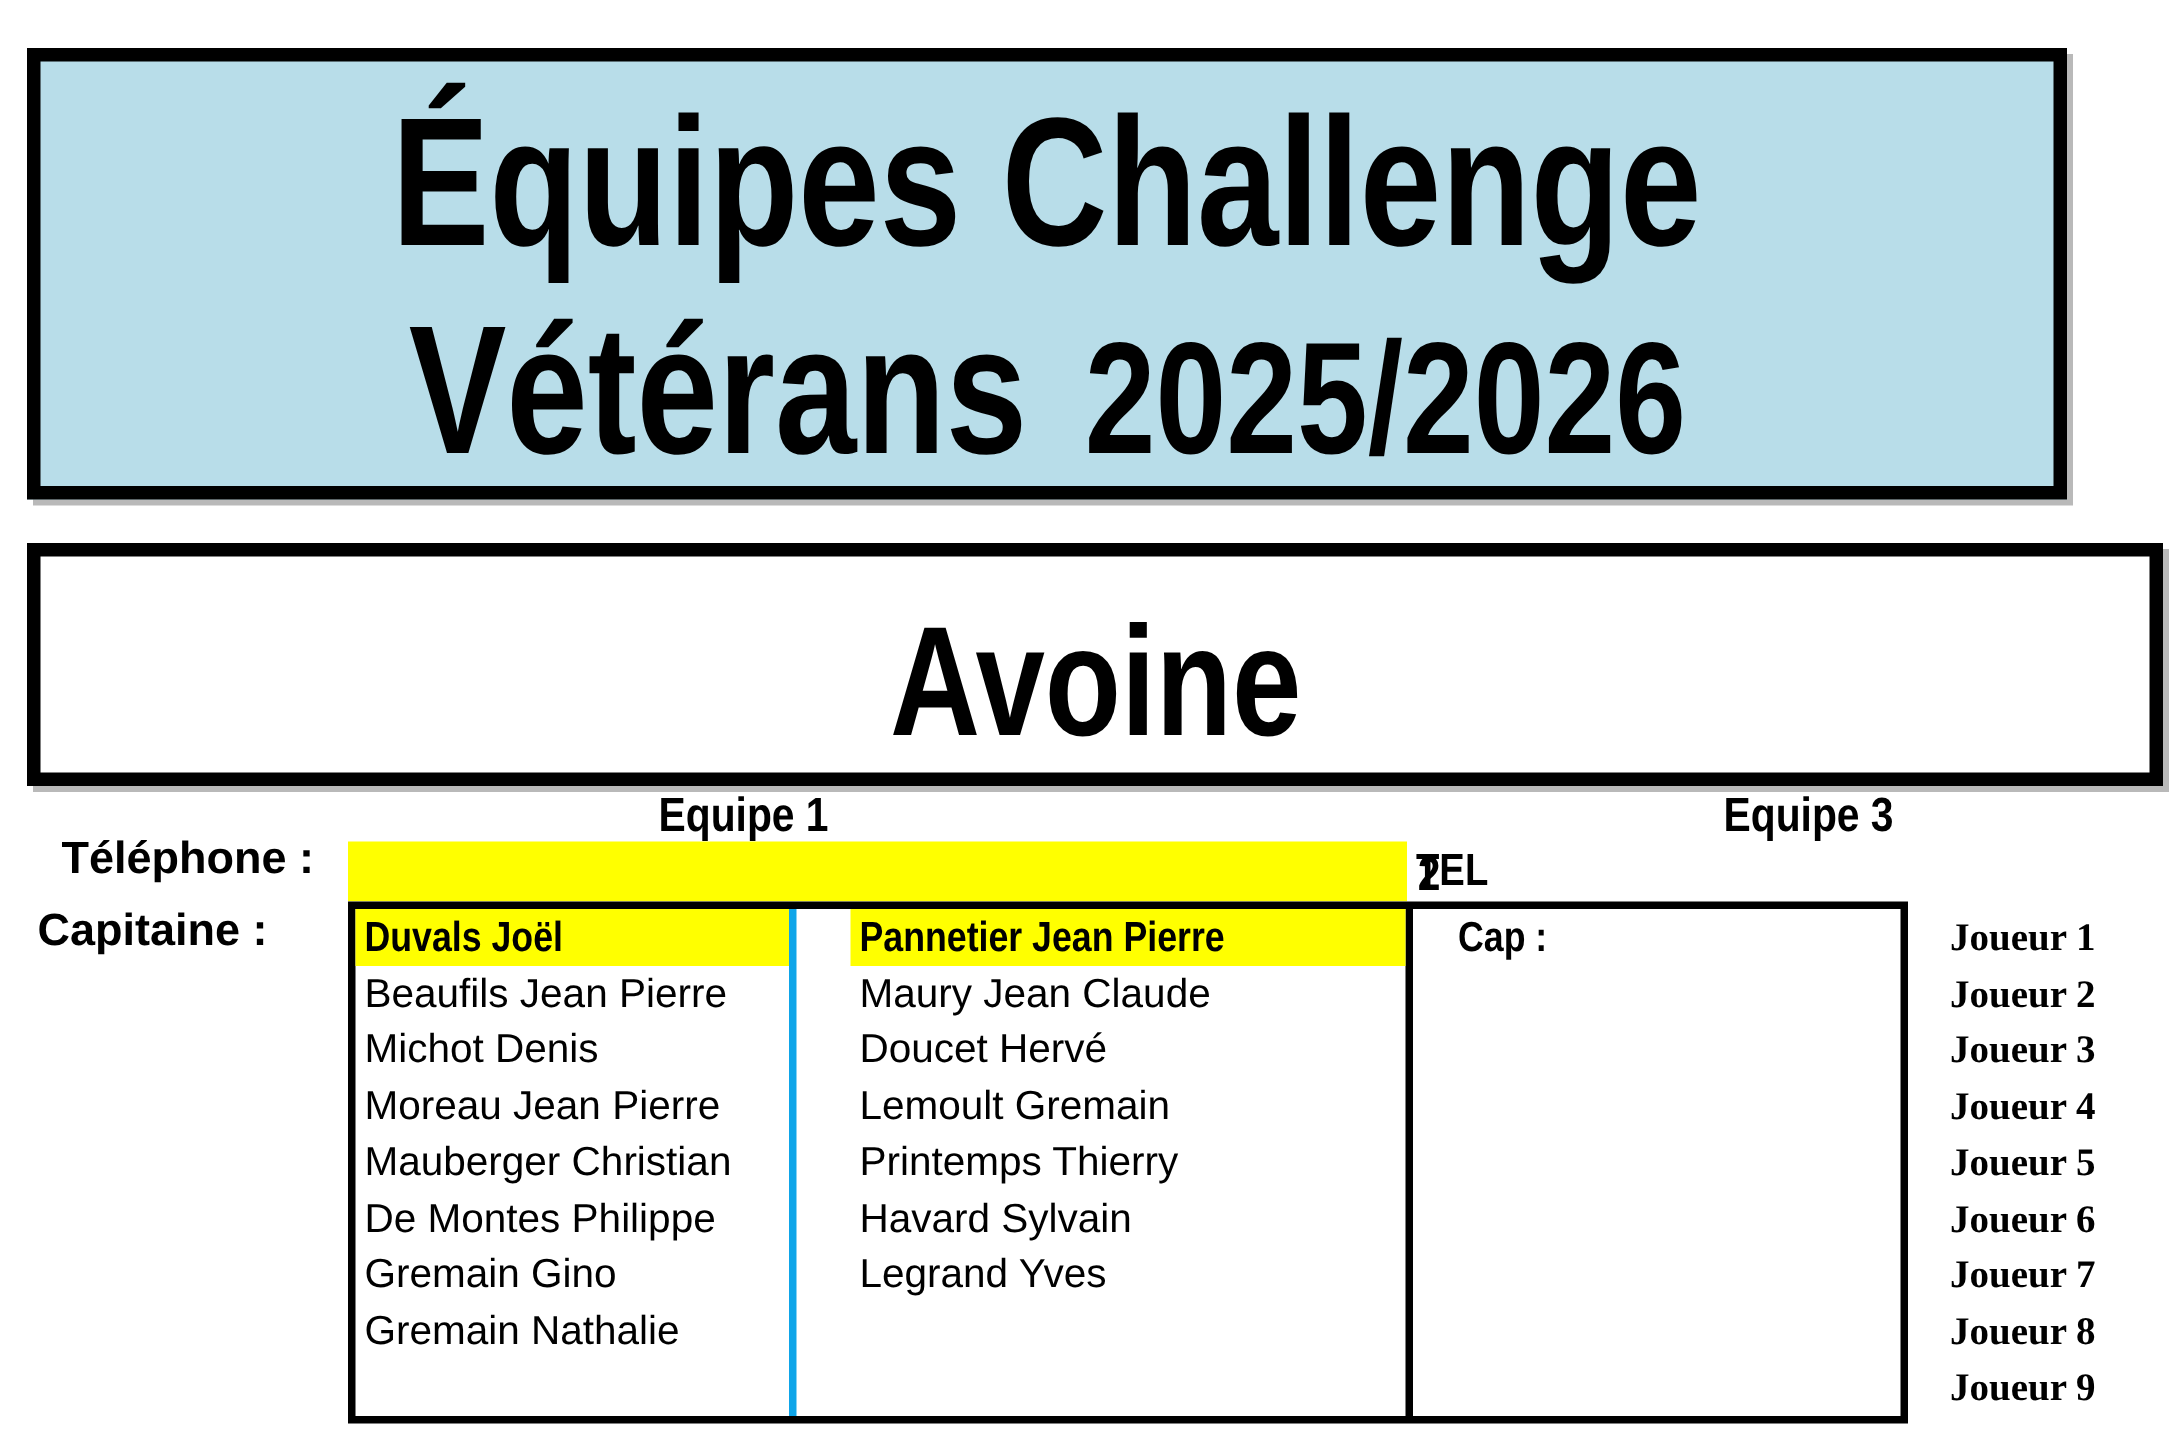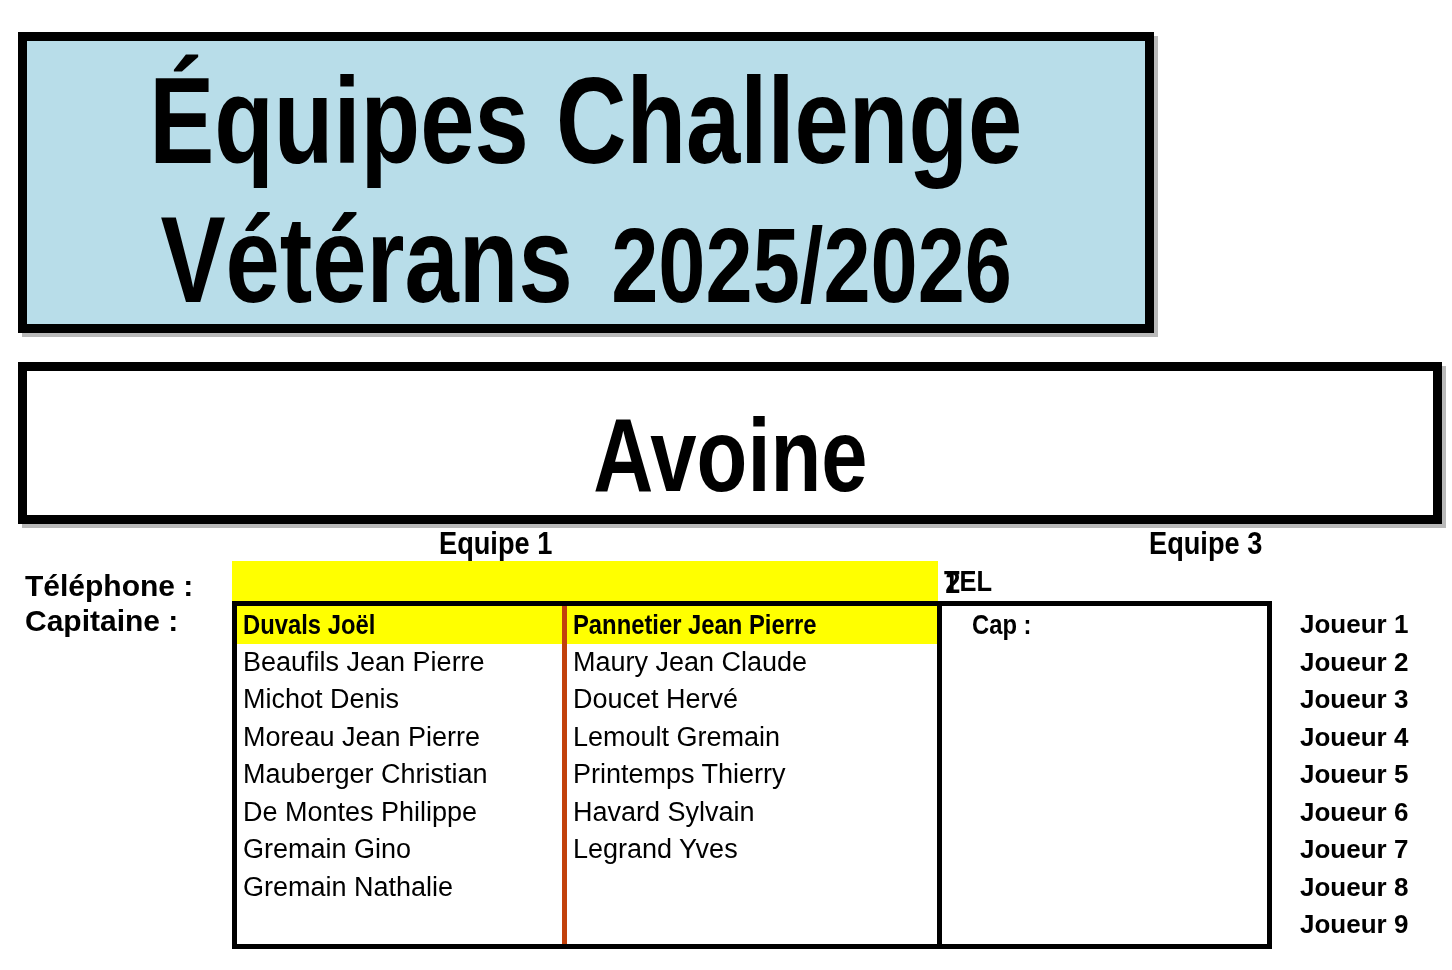--- a/index.html
+++ b/index.html
@@ -22,21 +22,21 @@
     white-space: nowrap;
     font-weight: bold;
   }
   .cx-center { transform-origin: center center; }
   .cx85 { transform: scaleX(0.85); }
 
   
   .title-banner {
     position: absolute;
     left: 18px; top: 32px;
-    width: 1136px; height: 301px;
+    width: 1360px; height: 301px;
     background: #b8dde9;
     border: 9px solid #000;
     box-shadow: 4px 4px 0 0 #b9b9b9;
   }
   .title-line1 {
     position: absolute; top: 16px; left: 0;
     width: 100%; text-align: center;
     font-size: 122px; line-height: 128px; font-weight: bold;
     white-space: nowrap;
   }
@@ -67,21 +67,21 @@
   }
   .eh1 { left: 232px; width: 330px; }
   .eh2 { left: 594px; width: 376px; margin-top: 39px; }
   .eh3 { left: 938px; width: 334px; }
 
   
   .side-label {
     position: absolute; left: 25px; height: 40px; line-height: 40px;
     font-size: 30px; font-weight: bold; white-space: nowrap;
   }
-  .lbl-tel { top: 566px; }
+  .lbl-tel { top: 553px; margin-left: 16px; }
   .lbl-cap { top: 601px; }
 
   
   .tel-band {
     position: absolute; left: 232px; top: 561px;
     width: 706px; height: 40px;
     background: #ffff00;
     line-height: 40px; font-size: 27px; padding-left: 8px;
     white-space: nowrap;
   }
@@ -91,40 +91,40 @@
   }
 
   
   .roster-table {
     position: absolute; left: 232px; top: 601px;
     width: 1040px; height: 348px;
     border: 5px solid #000;
     background: #ffffff;
   }
   .col { position: absolute; top: 0; height: 338px; }
-  .col-1 { left: 0; width: 330px; border-right: 5px solid #c2410c; }
+  .col-1 { left: 0; width: 294px; border-right: 5px solid #0ea5e9; }
   .col-2 { left: 330px; width: 375px; border-right: 5px solid #000; }
   .col-3 { left: 705px; width: 325px; }
   .row {
     height: 37.55px; line-height: 37.55px;
     padding-left: 6px; font-size: 27px;
     white-space: nowrap; overflow: hidden;
   }
   .captain-row { background: #ffff00; }
   .captain-row .cx { font-size: 28px; }
   .col-3 .captain-row { background: transparent; padding-left: 30px; }
   .cap-short { font-size: 28px; }
 
   
   .joueur-col {
     position: absolute; left: 1300px; top: 606px; width: 150px;
   }
   .joueur-label {
     height: 37.55px; line-height: 37.55px;
-    font-size: 26px; font-weight: bold; white-space: nowrap;
+    font-size: 26px; font-weight: bold; white-space: nowrap; font-family: Liberation Serif, serif;
   }
 </style>
 </head>
 <body>
 
 <div class="page">
 
   <div class="title-banner">
     <div class="title-line1"><span class="cx cx-center">Équipes Challenge</span></div>
     <div class="title-line2"><span class="cx cx-center"><span>Vétérans</span><span class="season">2025/2026</span></span></div>

